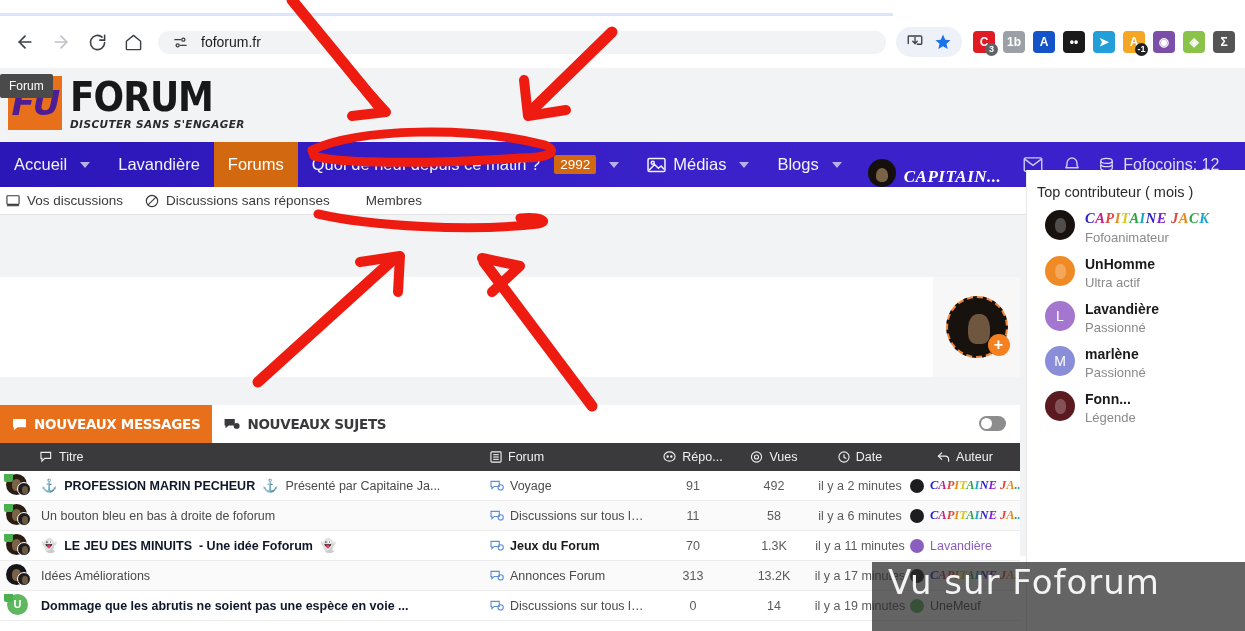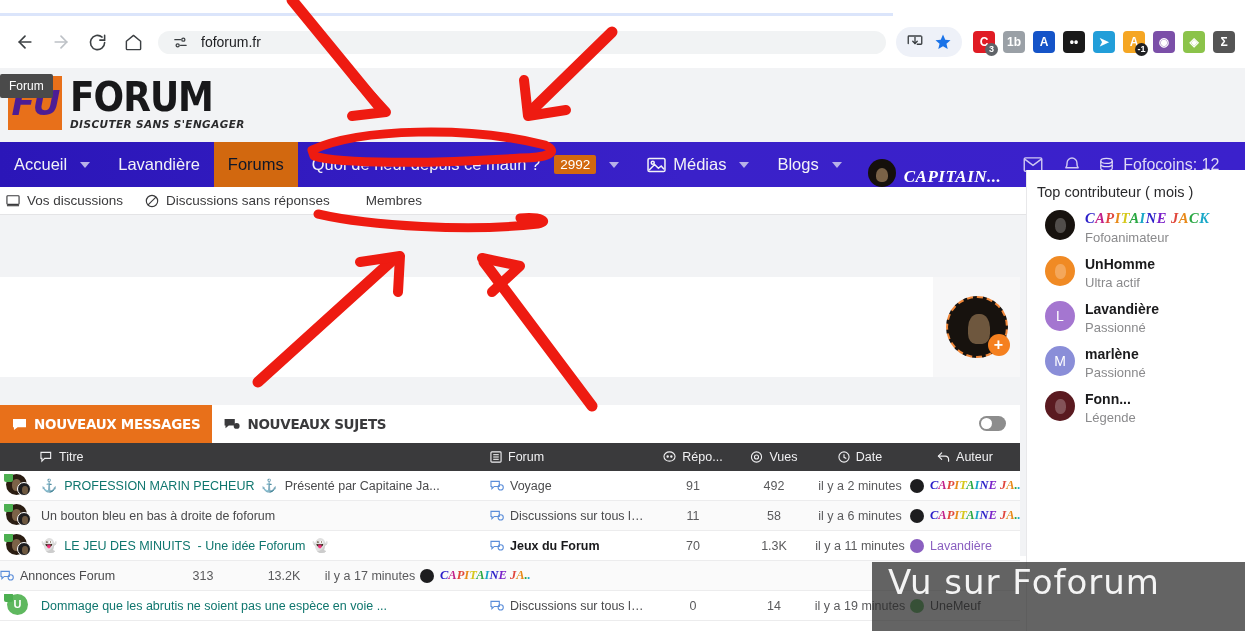--- a/index.html
+++ b/index.html
@@ -73,21 +73,21 @@
 
   
   .mainnav {
     height: 45px; background: linear-gradient(90deg,#2b16b8 0%,#3a21c9 55%,#3b21cc 100%);
     display: flex; align-items: stretch; color: #fff; position: relative;
   }
   .nav-item {
     display: flex; align-items: center; gap: 7px; padding: 0 14px;
     font-size: 16.5px; color: #f2f2f7; white-space: nowrap;
   }
-  .nav-item.active { background: #d2680f; color: #0f172a; }
+  .nav-item.active { background: #d2680f; color: #ffffff; }
   .caret { width: 0; height: 0; border-left: 5px solid transparent; border-right: 5px solid transparent; border-top: 6px solid #b8b1e8; }
   .nav-badge {
     background: #d2680f; color: #fff; font-size: 13.5px; padding: 2px 6px;
     border-radius: 2px; margin-left: 7px;
   }
   .nav-user { display: flex; align-items: flex-end; gap: 8px; padding: 0 12px; }
   .nav-avatar { width: 28px; height: 28px; border-radius: 50%; background: #15100c; overflow: hidden; position: relative; flex:0 0 auto;}
   .nav-avatar::after { content:""; position:absolute; left:8px; top:9px; width:12px; height:14px; border-radius:50% 50% 40% 40%; background:#7a6247; }
   .nav-username {
     font-family: "Liberation Serif", serif; font-style: italic; font-weight: bold;
@@ -175,21 +175,21 @@
   .av-main { position: absolute; left: 2px; top: 0; width: 21px; height: 21px; border-radius: 50%; background: #2a1d12; overflow: hidden; }
   .av-main .f { position:absolute; left:6px; top:5px; width:9px; height:12px; border-radius:45%; background:#7b6348; }
   .av-small { position: absolute; left: 13px; top: 8px; width: 14px; height: 14px; border-radius: 50%; background: #1d1d1f; border: 1.5px solid #ffffff; }
   .av-small .f { position:absolute; left:4px; top:3px; width:6px; height:8px; border-radius:45%; background:#6d5840; }
   .dot-online { position: absolute; left: 0; top: -1px; width: 9px; height: 9px; border-radius: 2px; background: #4caf50; z-index: 3; }
   .av-letter {
     width: 21px; height: 21px; border-radius: 50%; display: flex; align-items: center;
     justify-content: center; color: #fff; font-size: 11px; font-weight: bold; flex: 0 0 auto;
   }
   .title-txt { white-space: nowrap; overflow: hidden; text-overflow: ellipsis; }
-  .title-bold { font-weight: normal; color: #0f766e; }
+  .title-bold { font-weight: bold; color: #0f172a; }
   .title-norm { color: #4a4a4c; }
   .auth-rainbow {
     font-family: "Liberation Serif", serif; font-style: italic; font-weight: bold; font-size: 12.5px;
   }
   .mini-av { width: 14px; height: 14px; border-radius: 50%; background: #1d1d1f; flex: 0 0 auto; }
 
   
   .rsidebar {
     position: absolute; left: 1026px; top: 170px; width: 219px; bottom: 0;
     background: #ffffff; border-left: 1px solid #e8e8ea; padding: 14px 0 0 10px;
@@ -596,20 +596,31 @@
           </div>
           <div class="c-rep">70</div>
           <div class="c-vues">1.3K</div>
           <div class="c-date">il y a 11 minutes</div>
           <div class="c-auteur">
             <span class="mini-av" style="background: rgb(138, 95, 192);"></span>
             <span style="color: rgb(138, 95, 192);">Lavandière</span>
           </div>
         </div>
         <div class="trow alt">
+          <div class="c-title">
+            <div class="av-stack">
+              <div class="av-main" style="background:#15151a">
+                <span class="f"></span>
+              </div>
+              <div class="av-small">
+                <span class="f"></span>
+              </div>
+            </div>
+            <span class="title-txt title-norm">Idées Améliorations</span>
+          </div>
           <div class="c-forum">
             <span style="display:flex;flex:0 0 auto;">
               <svg width="14" height="12" viewBox="0 0 15 13" fill="none" stroke="#5b8dd9" stroke-width="1.2">
                 <path d="M1 1.5h9v5.5H4.5L2 9.5V7H1z"></path>
                 <circle cx="11.5" cy="8" r="2.8"></circle>
               </svg>
             </span>
             <span style="overflow: hidden; text-overflow: ellipsis;">Annonces Forum</span>
           </div>
           <div class="c-rep">313</div>

